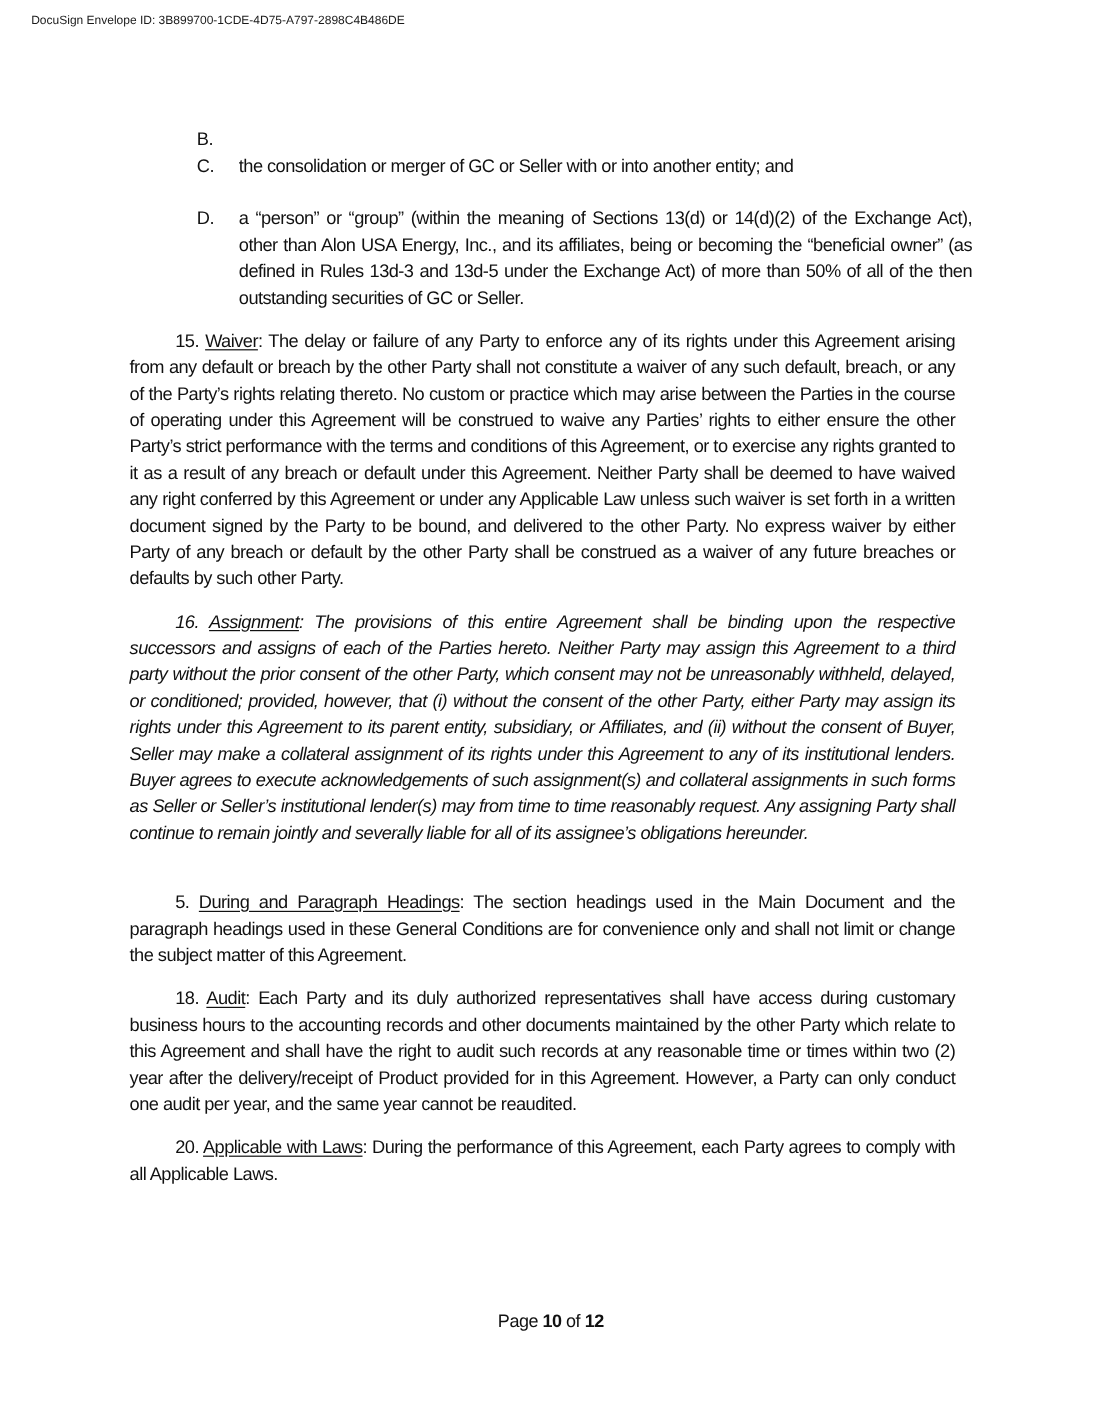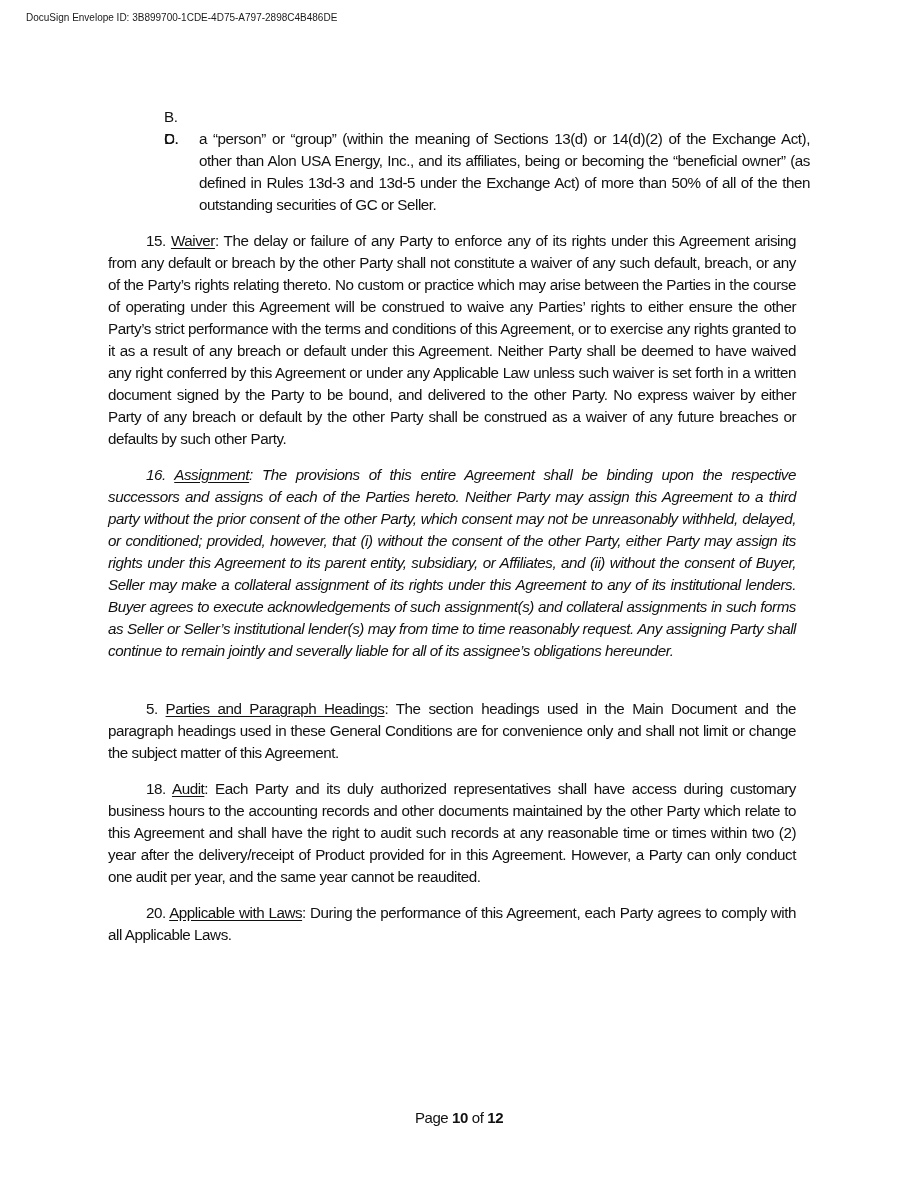--- a/index.html
+++ b/index.html
@@ -58,47 +58,47 @@
     }
     .footer {
       position: absolute;
       top: 1093px;
       left: 0;
       width: 918px;
       text-align: center;
       font-family: "Liberation Sans", sans-serif;
       font-size: 15px;
       letter-spacing: -0.4px;
-      margin-top: 16px;
     }
     .footer b { font-weight: bold; }
   </style>
 </head>
 <body>
 
 <div class="envelope">DocuSign Envelope ID: 3B899700-1CDE-4D75-A797-2898C4B486DE</div>
 
 <div class="page">
 
   <div class="list-item">
     <span class="marker">B.</span>
   </div>
   <div class="list-item">
     <span class="marker">C.</span>
+    <span>the consolidation or merger of GC or Seller with or into another entity; and</span>
   </div>
   <div class="list-item last">
     <span class="marker">D.</span>
     <span>a “person” or “group” (within the meaning of Sections 13(d) or 14(d)(2) of the Exchange Act), other than Alon USA Energy, Inc., and its affiliates, being or becoming the “beneficial owner” (as defined in Rules 13d-3 and 13d-5 under the Exchange Act) of more than 50% of all of the then outstanding securities of GC or Seller.</span>
   </div>
 
   <p class="para"><span>15.</span> <span class="heading">Waiver</span><span>: The delay or failure of any Party to enforce any of its rights under this Agreement arising from any default or breach by the other Party shall not constitute a waiver of any such default, breach, or any of the Party’s rights relating thereto. No custom or practice which may arise between the Parties in the course of operating under this Agreement will be construed to waive any Parties’ rights to either ensure the other Party’s strict performance with the terms and conditions of this Agreement, or to exercise any rights granted to it as a result of any breach or default under this Agreement. Neither Party shall be deemed to have waived any right conferred by this Agreement or under any Applicable Law unless such waiver is set forth in a written document signed by the Party to be bound, and delivered to the other Party. No express waiver by either Party of any breach or default by the other Party shall be construed as a waiver of any future breaches or defaults by such other Party.</span></p>
 
   <p class="para gap-after"><span>16.</span> <span class="heading">Assignment</span><span>: The provisions of this entire Agreement shall be binding upon the respective successors and assigns of each of the Parties hereto. Neither Party may assign this Agreement to a third party without the prior consent of the other Party, which consent may not be unreasonably withheld, delayed, or conditioned; provided, however, that (i) without the consent of the other Party, either Party may assign its rights under this Agreement to its parent entity, subsidiary, or Affiliates, and (ii) without the consent of Buyer, Seller may make a collateral assignment of its rights under this Agreement to any of its institutional lenders. Buyer agrees to execute acknowledgements of such assignment(s) and collateral assignments in such forms as Seller or Seller’s institutional lender(s) may from time to time reasonably request. Any assigning Party shall continue to remain jointly and severally liable for all of its assignee’s obligations hereunder.</span></p>
 
-  <p class="para"><span>5.</span> <span class="heading">Parties and Paragraph Headings</span><span>: The section headings used in the Main Document and the paragraph headings used in these General Conditions are for convenience only and shall not limit or change the subject matter of this Agreement.</span></p>
+  <p class="para"><span>5.</span> <span class="heading">During and Paragraph Headings</span><span>: The section headings used in the Main Document and the paragraph headings used in these General Conditions are for convenience only and shall not limit or change the subject matter of this Agreement.</span></p>
 
   <p class="para"><span>18.</span> <span class="heading">Audit</span><span>: Each Party and its duly authorized representatives shall have access during customary business hours to the accounting records and other documents maintained by the other Party which relate to this Agreement and shall have the right to audit such records at any reasonable time or times within two (2) year after the delivery/receipt of Product provided for in this Agreement. However, a Party can only conduct one audit per year, and the same year cannot be reaudited.</span></p>
 
   <p class="para"><span>20.</span> <span class="heading">Applicable with Laws</span><span>: During the performance of this Agreement, each Party agrees to comply with all Applicable Laws.</span></p>
 
 </div>
 
 <div class="footer"><span>Page </span><b>10</b><span> of </span><b>12</b></div>
 
 </body></html>

